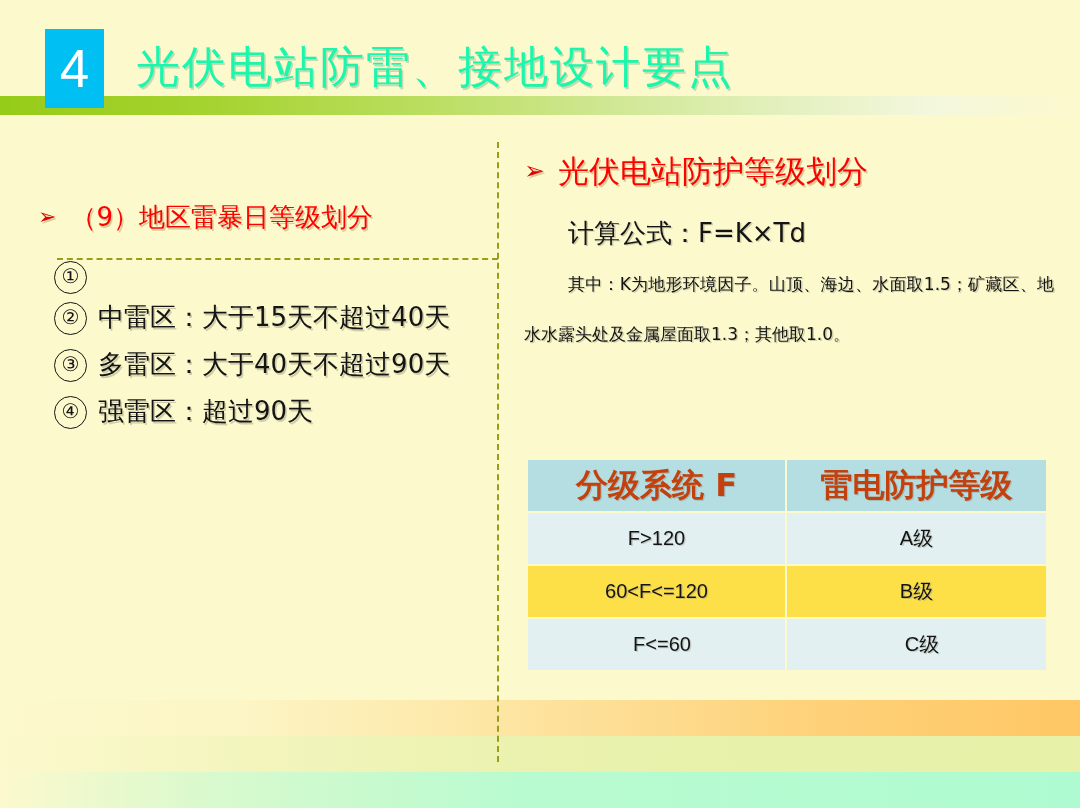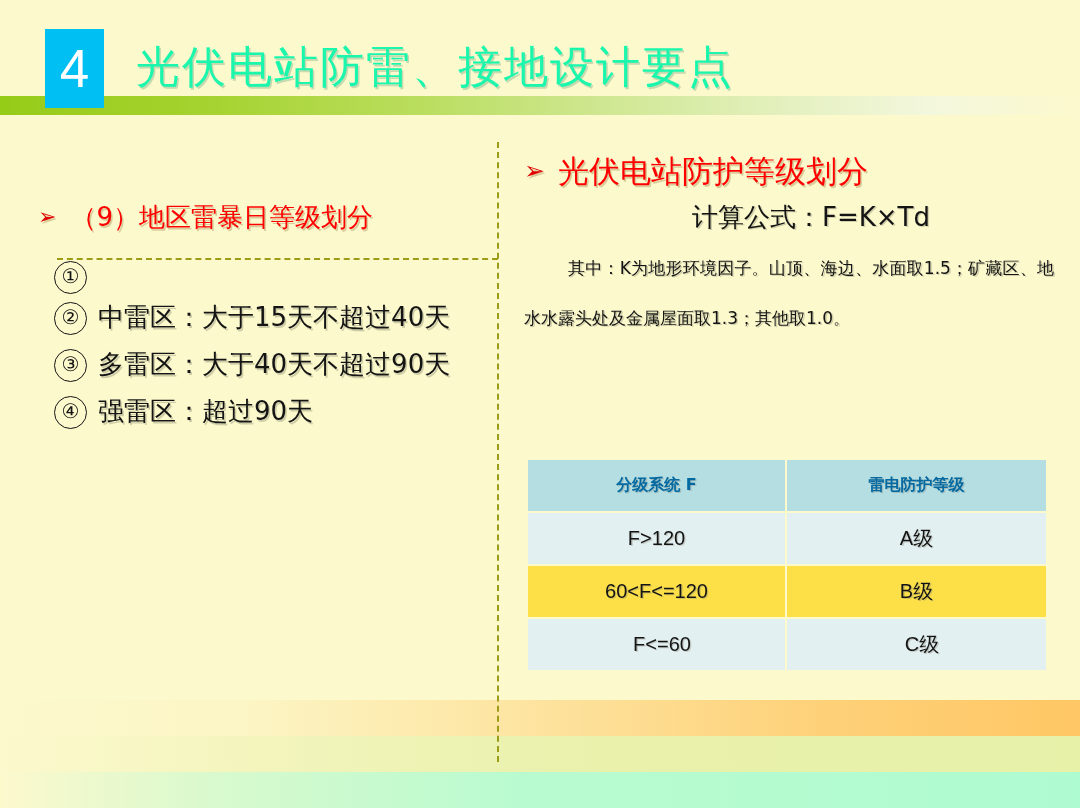--- a/index.html
+++ b/index.html
@@ -219,22 +219,21 @@
   }
   .r-line {
     font-size: 26px;
     line-height: 47px;
     color: #141414;
     font-family: "DejaVu Sans", sans-serif;
     text-shadow: 1.4px 1.4px 0 rgba(140,140,110,0.38);
   }
   .r-indent {
     padding-left: 44px;
-    margin-top: 0;
-    text-align: center;
+    margin-top: 16px;
   }
   .r-para {
     margin-top: 2px;
     text-indent: 44px;
     text-align: justify;
     font-size: 17px;
     line-height: 50px;
     color: #141414;
     font-family: "DejaVu Sans", sans-serif;
     text-shadow: 1.4px 1.4px 0 rgba(140,140,110,0.38);
@@ -255,23 +254,23 @@
     text-align: center;
     vertical-align: middle;
     font-size: 20px;
     font-weight: normal;
     font-family: "Liberation Sans", "DejaVu Sans", sans-serif;
     border-right: 2px solid #fcf9cd;
     border-bottom: 2px solid #fcf9cd;
   }
   .grade-table th {
     background: #b4dee1;
-    color: #0369a1;
+    color: #c2410c;
     font-weight: bold;
-    font-size: 16px;
+    font-size: 32px;
     font-family: "DejaVu Sans", sans-serif;
     text-shadow: 1.3px 1.3px 0 rgba(140,150,150,0.45);
   }
   .grade-table td {
     color: #141414;
     text-shadow: 1.3px 1.3px 0 rgba(140,140,120,0.38);
   }
   .grade-table tr.r-odd td { background: #e3f0f2; }
   .grade-table tr.r-even td { background: #fde047; }
   .grade-table th:last-child,

